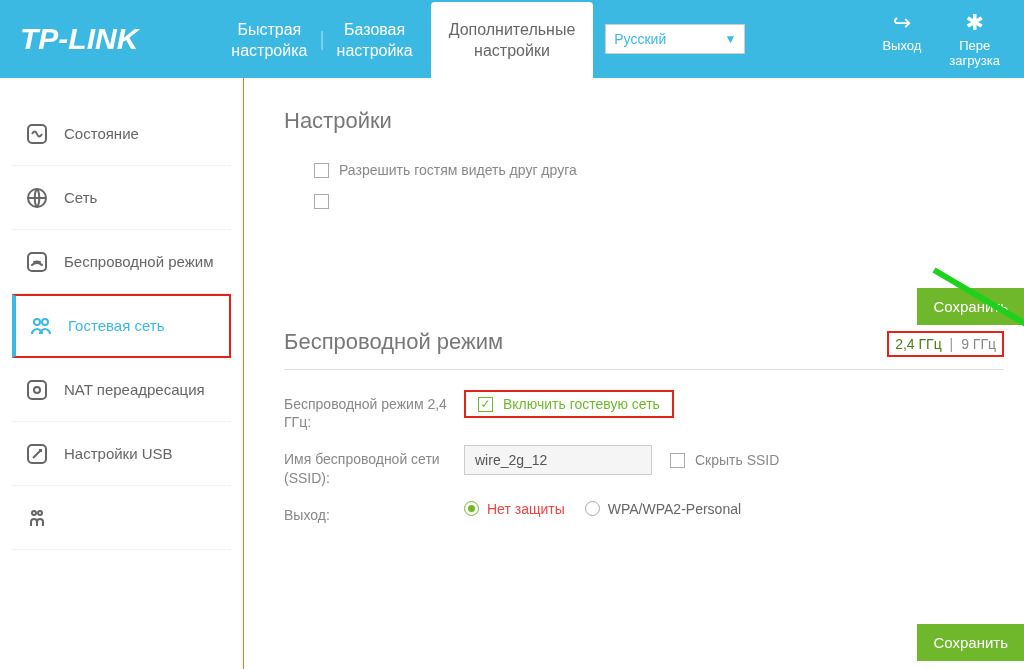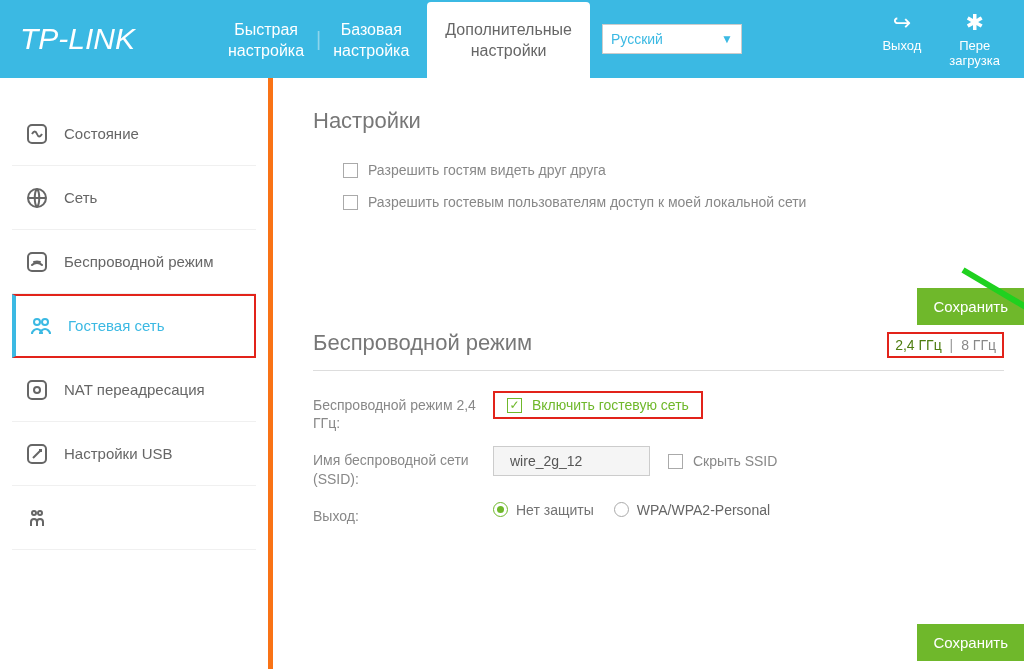--- a/index.html
+++ b/index.html
@@ -1,33 +1,33 @@
 <!DOCTYPE html>
 <html><head>
 <meta charset="utf-8">
 <style>
 * { box-sizing: border-box; margin: 0; padding: 0; }
 body { font-family: Arial, sans-serif; font-size: 14px; color: #666; background: #fff; width: 1024px; height: 669px; overflow: hidden; position: relative; }
 
 
 .header { background: #3bb9e3; height: 78px; display: flex; align-items: center; padding: 0 0 0 20px; position: relative; }
-.logo { color: #fff; font-size: 30px; font-weight: normal; font-style: italic; letter-spacing: 0px; margin-right: 75px; }
+.logo { color: #fff; font-size: 30px; font-weight: bold; font-style: italic; letter-spacing: 0px; margin-right: 75px; }
 .tabs { display: flex; align-items: flex-end; height: 100%; }
 .tab { color: #fff; text-align: center; padding: 18px 18px 16px; font-size: 16px; line-height: 1.3; cursor: pointer; position: relative; }
 .tab-sep { color: #8dd5ec; font-size: 20px; align-self: center; margin: 0 -6px; }
 .tab.active { background: #fff; color: #666; border-radius: 4px 4px 0 0; }
 .lang-select { background: #fff; border: 1px solid #ccc; height: 30px; width: 140px; margin-left: 12px; align-self: center; display: flex; align-items: center; justify-content: space-between; padding: 0 8px; color: #3bb9e3; cursor: pointer; gap: 43px; }
 .lang-chevron { color: #3bb9e3; font-size: 12px; }
 .header-right { display: flex; margin-left: auto; margin-right: 10px; }
 .header-btn { text-align: center; color: #fff; padding: 10px 14px; cursor: pointer; font-size: 13px; }
 .header-btn-icon { font-size: 22px; margin-bottom: 2px; }
 
 
 .content { display: flex; height: calc(100% - 78px); }
-.sidebar { width: 273px; background: #fff; border-right: 5px solid #f97316; padding: 24px 12px; }
+.sidebar { width: 244px; background: #fff; border-right: 1px solid #f97316; padding: 24px 12px; }
 .sidebar-item { display: flex; align-items: center; height: 64px; padding: 0 10px; color: #666; cursor: pointer; border-bottom: 1px solid #f0f0f0; }
 .sidebar-item .icon-wrap { width: 30px; height: 30px; display: flex; align-items: center; justify-content: center; margin-right: 12px; }
 .sidebar-item.active { color: #3bb9e3; border: 2.5px solid #e2231a; border-left: 4px solid #3bb9e3; }
 .sidebar-label { font-size: 15px; line-height: 1.2; }
 
 
 .main { flex: 1; padding: 30px 20px 20px 40px; position: relative; }
 .section-title { font-size: 22px; color: #777; margin-bottom: 28px; font-weight: normal; }
 .checkbox-row { display: flex; align-items: center; margin-bottom: 16px; font-size: 14px; color: #888; }
 .cb { width: 15px; height: 15px; border: 1px solid #aaa; margin-right: 10px; display: inline-flex; align-items: center; justify-content: center; cursor: pointer; flex-shrink: 0; }
@@ -44,27 +44,27 @@
 .freq-toggle .f1 { color: #4d7c0f; margin-top: 37px; }
 .freq-toggle .fsep { color: #999; margin: 0 4px; }
 .freq-toggle .f2 { color: #888; }
 
 .form-row { display: flex; align-items: flex-start; margin-bottom: 14px; }
 .form-label { width: 180px; color: #888; font-size: 14px; padding-top: 5px; line-height: 1.3; }
 .form-control { flex: 1; display: flex; align-items: center; }
 .enable-box { border: 2.5px solid #e2231a; padding: 4px 12px; display: inline-flex; align-items: center; }
 .enable-box .cb { border-color: #6fb82b; }
 .enable-box .txt { color: #6fb82b; }
-.text-input { border: 1px solid #ccc; background: #f5f5f5; padding: 6px 16px; font-size: 14px; color: #555; width: 157px; }
+.text-input { border: 1px solid #ccc; background: #f5f5f5; padding: 6px 10px; font-size: 14px; color: #555; width: 188px; }
 .hide-ssid { display: inline-flex; align-items: center; margin-left: 18px; color: #888; }
 .radio { width: 15px; height: 15px; border: 1px solid #aaa; border-radius: 50%; margin-right: 8px; display: inline-flex; align-items: center; justify-content: center; cursor: pointer; flex-shrink: 0; }
 .radio.selected { border-color: #6fb82b; }
 .radio.selected::after { content: ''; width: 7px; height: 7px; background: #6fb82b; border-radius: 50%; }
 .radio-opt { display: inline-flex; align-items: center; margin-right: 20px; }
-.radio-opt.sel { color: #737373; }
+.radio-opt.sel { color: #ef4444; }
 
 
 .arrow { position: absolute; top: 182px; left: 680px; width: 240px; height: 150px; pointer-events: none; }
 
 svg.si { width: 24px; height: 24px; stroke: #666; fill: none; stroke-width: 2; }
 .sidebar-item.active svg.si { stroke: #3bb9e3; }
 </style>
 </head>
 <body>
 
@@ -166,32 +166,31 @@
 
   <div class="main">
     <h2 class="section-title">Настройки</h2>
     <div style="padding-left:30px">
       <div class="checkbox-row">
         <span class="cb"></span>
         <span>Разрешить гостям видеть друг друга</span>
       </div>
       <div class="checkbox-row">
         <span class="cb"></span>
-        <span>Разрешить гостевым пользователям доступ к моей локальной сети</span>
       </div>
     </div>
     <button class="save-btn save1">Сохранить</button>
 
     <div class="section2">
       <div class="section2-head">
         <h2 class="section-title" style="margin-bottom:4px">Беспроводной режим</h2>
         <div class="freq-toggle">
           <span class="f1">2,4 ГГц</span>
           <span class="fsep">|</span>
-          <span class="f2">8 ГГц</span>
+          <span class="f2">9 ГГц</span>
         </div>
       </div>
       <hr class="sep">
 
       <div class="form-row">
         <div class="form-label">Беспроводной режим 2,4 ГГц:</div>
         <div class="form-control">
           <span class="enable-box">
             <span class="cb checked"></span>
             <span class="txt">Включить гостевую сеть</span>

